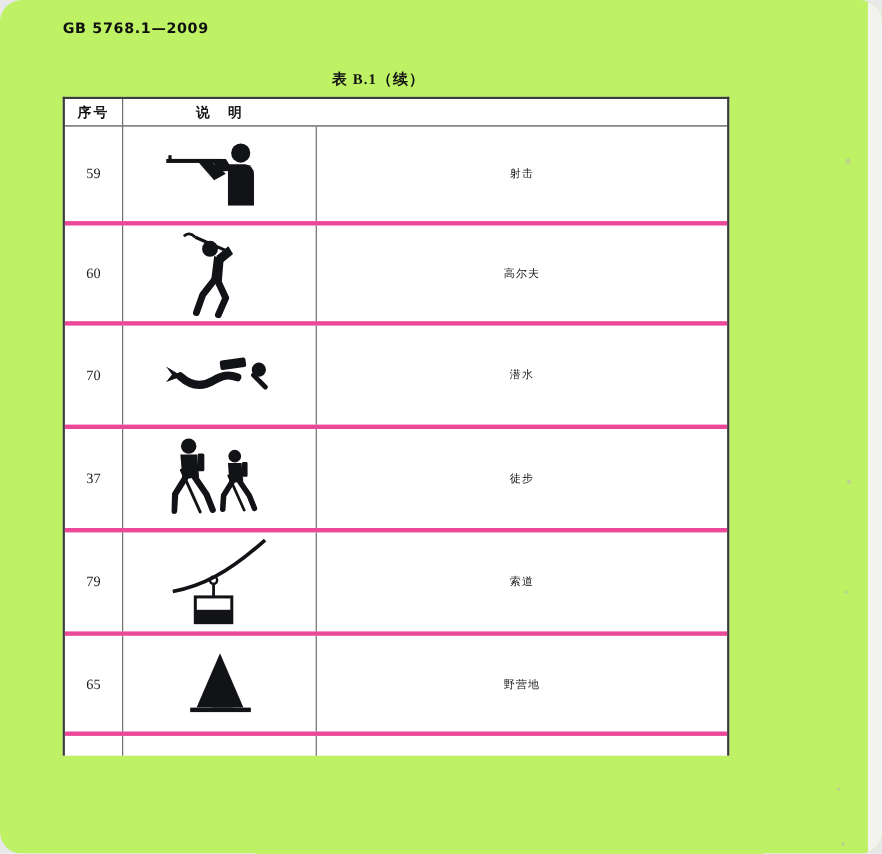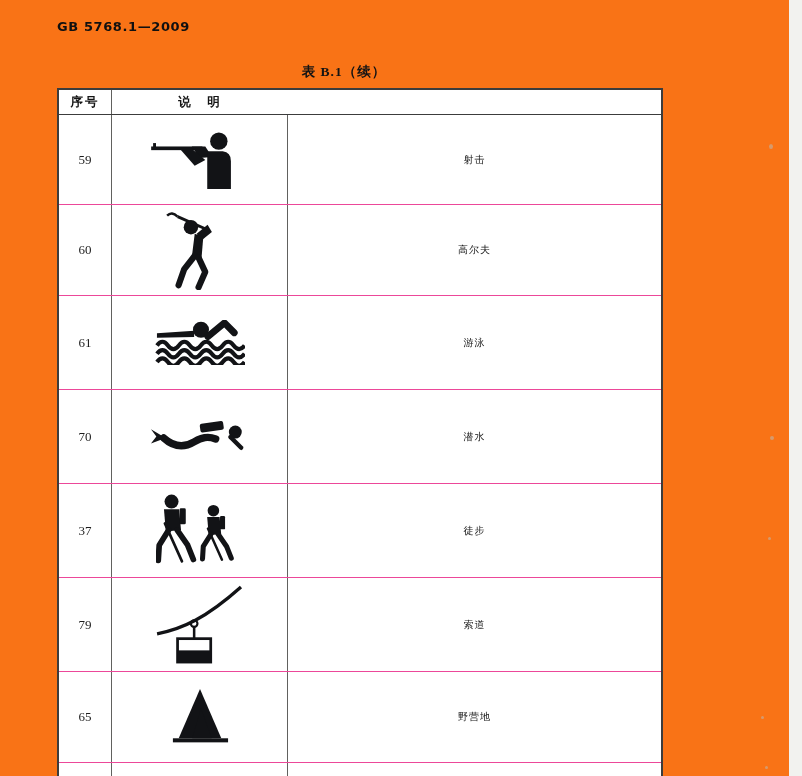--- a/index.html
+++ b/index.html
@@ -1,20 +1,21 @@
 <!DOCTYPE html>
 <html><head>
 <meta charset="utf-8">
 <style>
   html,body{margin:0;padding:0;background:#e8e8e8;}
   .page{
     position:relative; width:802px; height:776px; margin:0 auto;
-    background:#f97316; overflow:hidden;
+    background:#bef264; overflow:hidden;
     font-family:"Liberation Serif","DejaVu Serif",serif;
     color:#141414;
+    border-radius:20px;
   }
   .scan-edge{
     position:absolute; top:0; right:0; width:13px; height:776px;
     background:#f2f2ef;
   }
   .speck{ position:absolute; background:#b9b9b4; opacity:.55; border-radius:50%; }
   .doc-code{
     position:absolute; left:57px; top:19px;
     font-family:"DejaVu Sans","Liberation Sans",sans-serif;
     font-weight:bold; font-size:13px; letter-spacing:.6px; color:#101010;
@@ -23,21 +24,21 @@
     position:absolute; left:41px; top:63px; width:606px;
     text-align:center; font-weight:bold; font-size:13.5px; letter-spacing:1px;
   }
   .gb-table{
     position:absolute; left:57px; top:88px; width:606px;
     border:2px solid #3c3c3c; border-bottom:0; box-sizing:border-box;
     background:#fff;
   }
   .tr{
     display:grid; grid-template-columns:53px 176px 1fr;
-    border-bottom:1px solid #ec4899; box-sizing:border-box;
+    border-bottom:4px solid #ec4899; box-sizing:border-box;
   }
   .tr.head{ height:25px; border-bottom:1.6px solid #3c3c3c; }
   .tr.r0{height:90px}.tr.r1{height:91px}.tr.r2{height:94px}.tr.r3{height:94px}
   .tr.r4{height:94px}.tr.r5{height:94px}.tr.r6{height:91px}
   .tr.partial{ height:18px; border-bottom:0; }
   .td{
     display:flex; align-items:center; justify-content:center;
     border-right:1px solid #61615e; overflow:hidden;
   }
   .td:last-child{ border-right:0; }
@@ -94,34 +95,20 @@
           <circle cx="28" cy="18" r="7.6"></circle>
           <path d="M34 25 L45.5 15.5 L50 23 L39 32 Z"></path>
           <path d="M32 25 L41 28 L39 52 L29 49 Z"></path>
           <path class="st" d="M32 48 L21 62 L15 79" stroke-width="6.5" stroke-linecap="round" stroke-linejoin="round"></path>
           <path class="st" d="M36 50 L43 65 L36 81" stroke-width="6.5" stroke-linecap="round" stroke-linejoin="round"></path>
         </svg>
       </div>
       <div class="td desc">高尔夫</div>
     </div>
 
-    <div class="tr r2">
-      <div class="td num">61</div>
-      <div class="td">
-        <svg class="pict" width="90" height="45" viewBox="0 0 92 46">
-          <path d="M2 13.5 L40 11 L40 17.5 L2 18.2 Z"></path>
-          <circle cx="47" cy="10" r="8.2"></circle>
-          <path class="st" d="M54 17 L71 3 L81 13" stroke-width="7" stroke-linecap="round" stroke-linejoin="round"></path>
-          <path class="st" d="M2 26 q5.6 -7.5 11.2 0 t11.2 0 t11.2 0 t11.2 0 t11.2 0 t11.2 0 t11.2 0 t11.2 0" stroke-width="4.2"></path>
-          <path class="st" d="M2 34.5 q5.6 -7.5 11.2 0 t11.2 0 t11.2 0 t11.2 0 t11.2 0 t11.2 0 t11.2 0 t11.2 0" stroke-width="4.2"></path>
-          <path class="st" d="M2 43 q5.6 -7.5 11.2 0 t11.2 0 t11.2 0 t11.2 0 t11.2 0 t11.2 0 t11.2 0 t11.2 0" stroke-width="4.2"></path>
-        </svg>
-      </div>
-      <div class="td desc">游泳</div>
-    </div>
 
     <div class="tr r3">
       <div class="td num">70</div>
       <div class="td">
         <svg class="pict" width="102" height="38" viewBox="0 0 104 38">
           <path d="M2 11 L17 20 L2 25.5 L7.5 18.5 Z"></path>
           <path class="st" d="M15 20 C26 30 36 30 46 24 C54 19 60 18 68 21" stroke-width="7.5" stroke-linecap="round"></path>
           <rect x="52" y="4" width="24" height="9" rx="2" transform="rotate(-8 64 8.5)"></rect>
           <circle cx="88" cy="14" r="6.6"></circle>
           <path class="st" d="M83 19 L94 30" stroke-width="4.5" stroke-linecap="round"></path>

